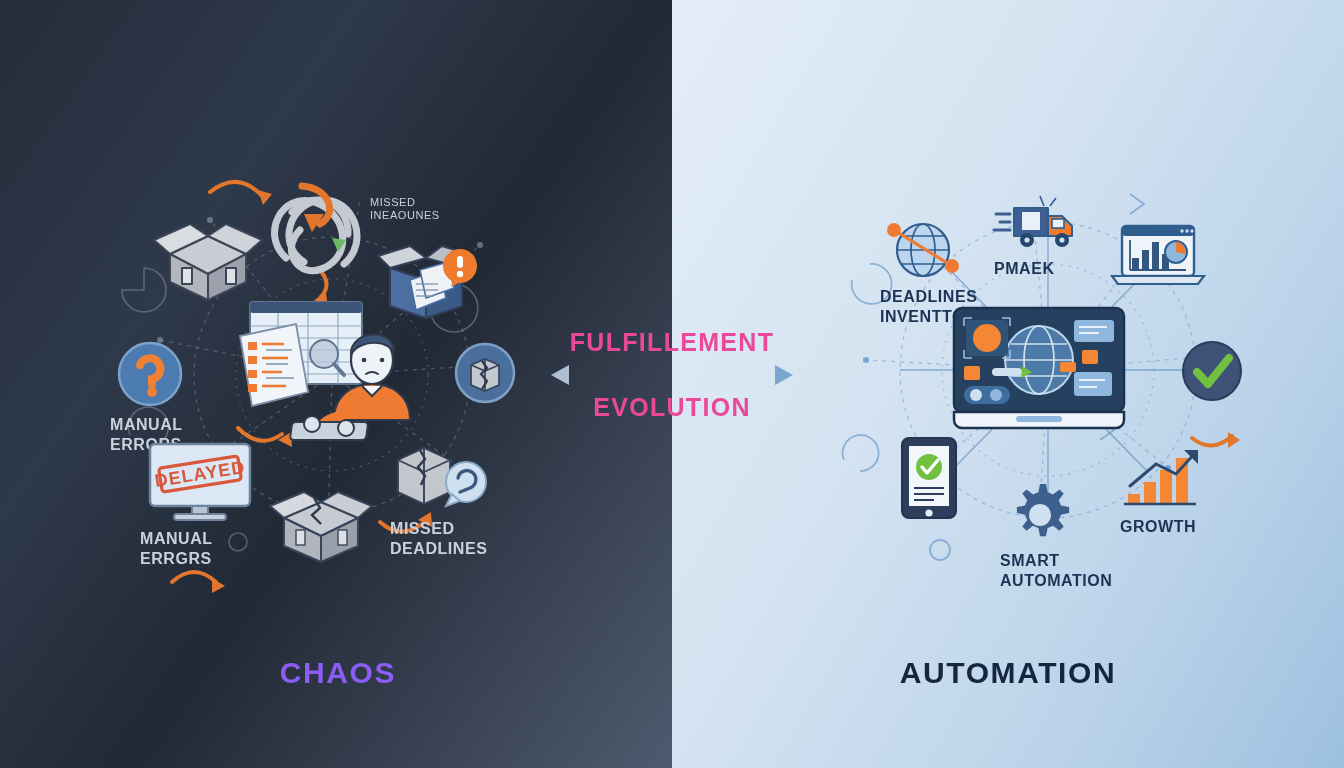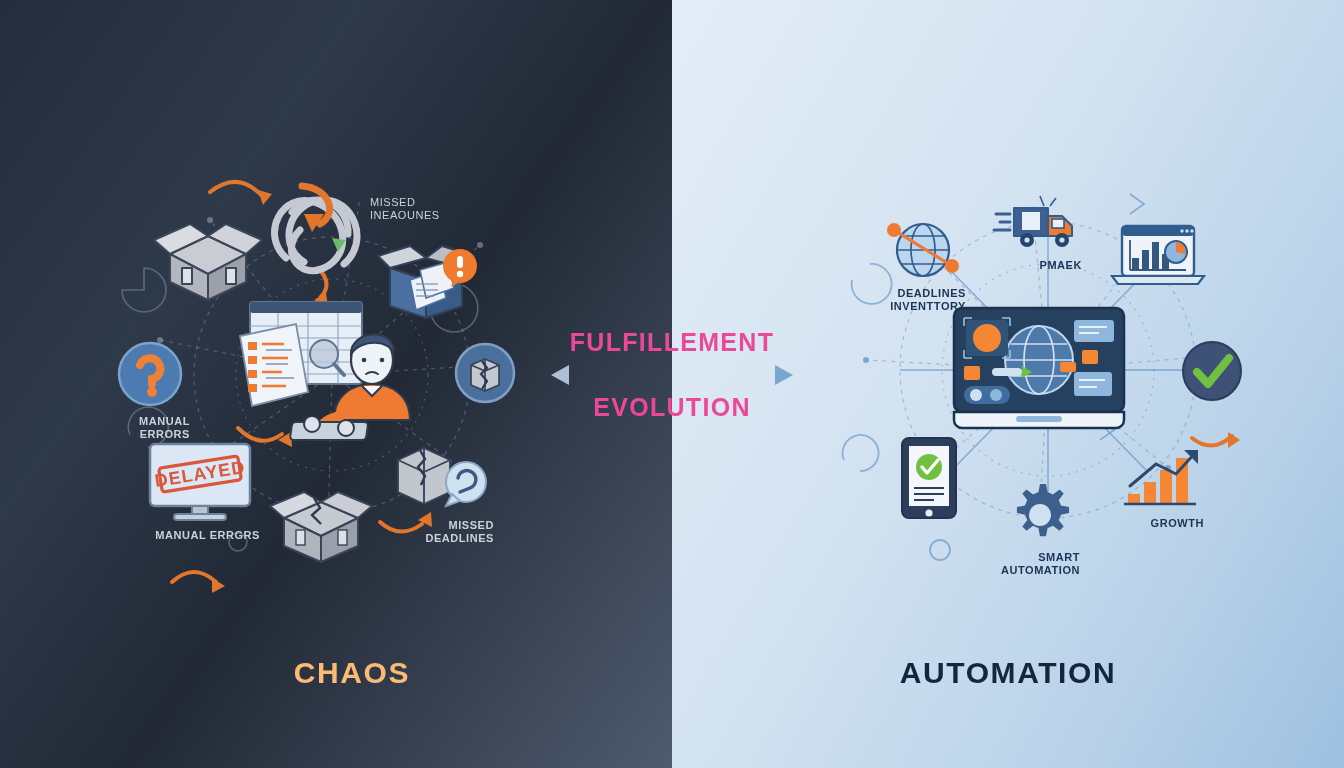--- a/index.html
+++ b/index.html
@@ -9,36 +9,36 @@
   
   .panel{position:absolute;top:0;height:768px;}
   .panel-left{left:0;width:672px;
     background:linear-gradient(125deg,#242d3b 0%,#2e394a 30%,#44506459 55%,#4e5a6e 100%);}
   .panel-right{left:672px;width:672px;
     background:linear-gradient(120deg,#e3edf7 0%,#d4e3f1 40%,#b9d2e9 75%,#9dc0e0 100%);}
 
   
   .caption{position:absolute;bottom:78px;width:672px;text-align:center;
     font-size:30px;font-weight:bold;letter-spacing:1.6px;}
-  .caption-left{left:16px;color:#fdba74;}
+  .caption-left{left:2px;color:#8b5cf6;}
   .caption-right{left:672px;color:#14253f;}
 
   
   .centerband{position:absolute;left:50%;top:330px;transform:translateX(-50%);
     width:420px;text-align:center;z-index:40;}
   .band-word{font-size:25px;font-weight:bold;letter-spacing:1.3px;color:#ec4899;
     line-height:1;}
   .band-word.w1{margin-bottom:9px;}
   .band-word.w2{margin-top:9px;text-align:center;}
   .arrowrow{position:relative;height:22px;}
   .arrowrow svg{position:absolute;left:50%;top:0;transform:translateX(-50%);}
 
   
   .node{position:absolute;z-index:20;}
-  .node .lbl{margin-top:5px;text-align:right;font-size:11px;font-weight:bold;
+  .node .lbl{margin-top:5px;text-align:left;font-size:16px;font-weight:bold;
     letter-spacing:.55px;line-height:1.22;white-space:pre-line;}
   .left-lbl{color:#c9d2dd;}
   .right-lbl{color:#1b3354;}
   .node .art{display:flex;justify-content:center;align-items:flex-end;}
 
   
   .freelbl{position:absolute;font-size:11px;font-weight:normal;letter-spacing:.55px;
     line-height:1.22;white-space:pre-line;z-index:22;}
 
   

